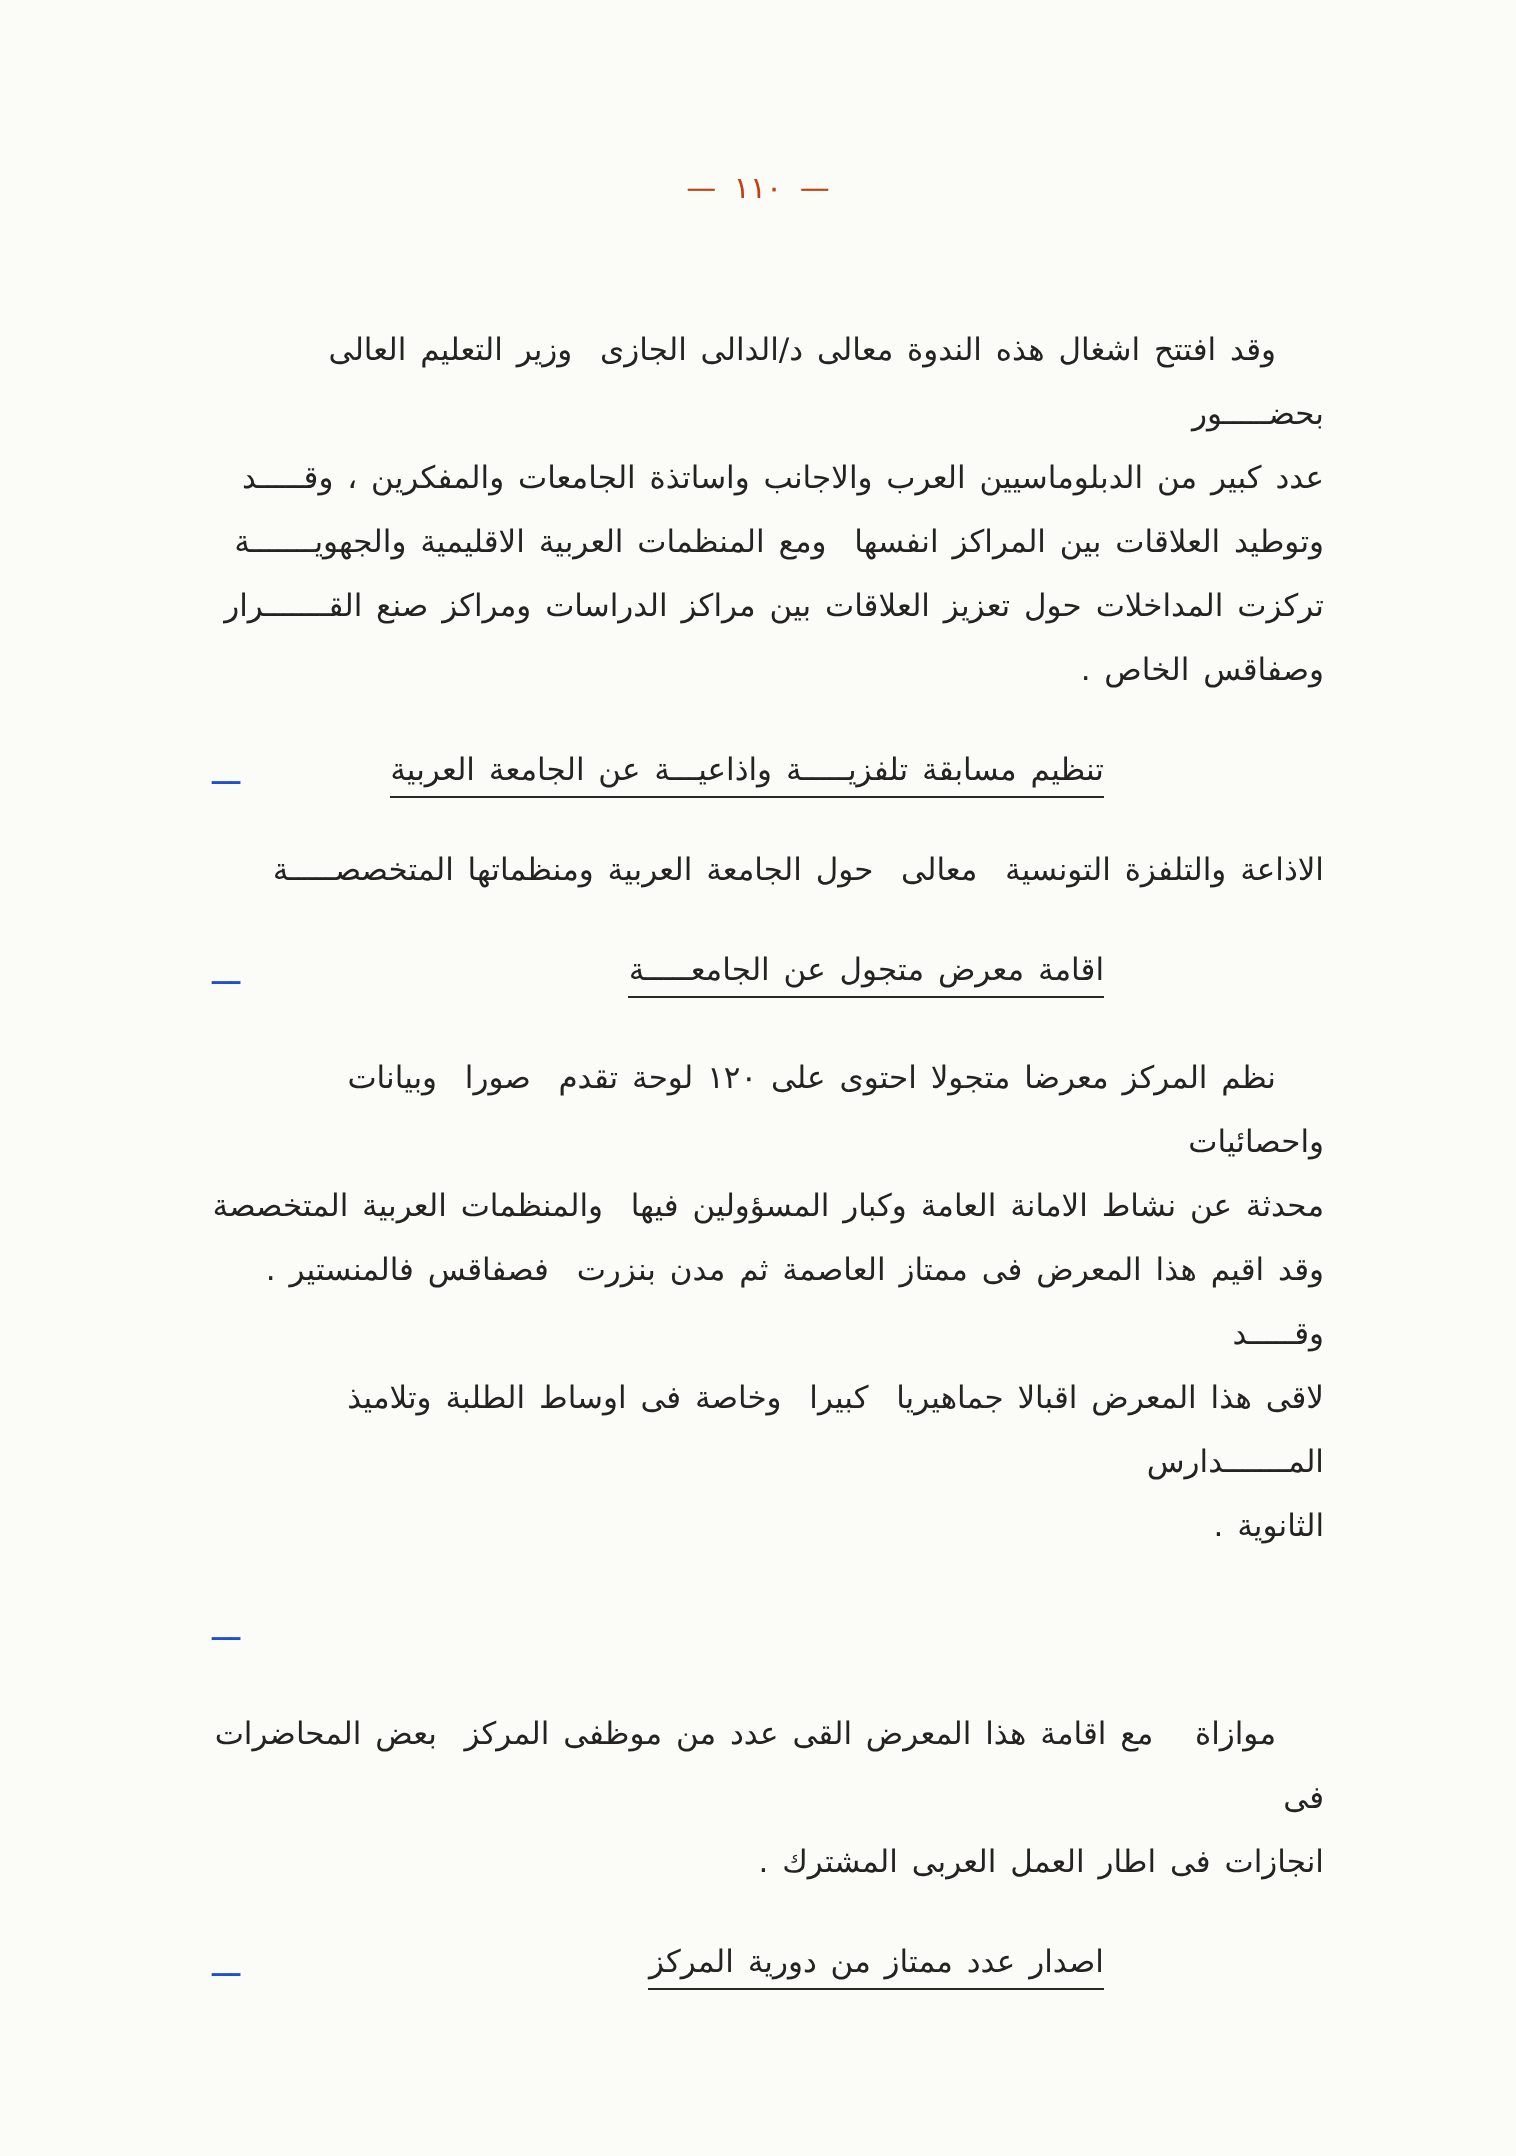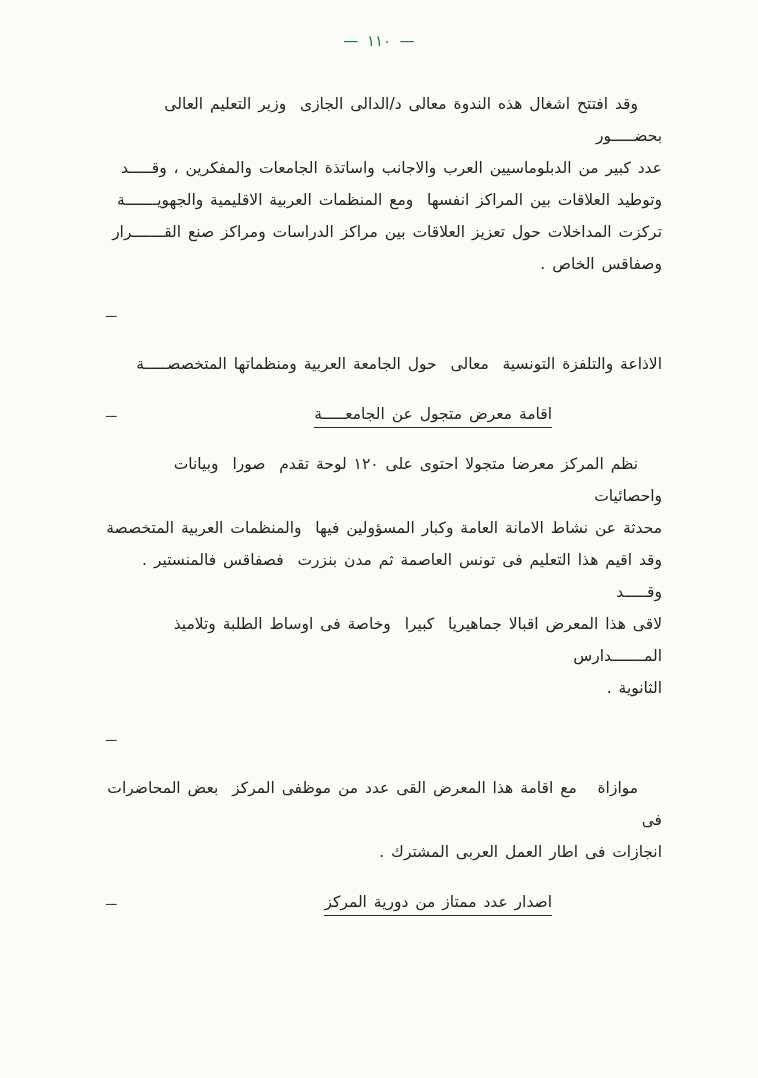--- a/index.html
+++ b/index.html
@@ -12,53 +12,54 @@
     width: 758px;
     height: 1078px;
     margin: 0 auto;
     background: #fbfbf8;
     overflow: hidden;
     direction: rtl;
     font-family: "DejaVu Sans", sans-serif;
     color: #242321;
   }
   .page-number {
-    padding-top: 32px;
+    padding-top: 85px;
     text-align: center;
     font-size: 15px;
     word-spacing: 4px;
-    color: #15803d;
+    color: #c2410c;
   }
   .content {
     padding: 38px 96px 0 100px;
   }
   .paragraph {
     margin: 0;
   }
   .line {
     font-size: 15.5px;
     line-height: 32px;
     text-align: right;
     white-space: pre-wrap;
     word-spacing: 2px;
   }
   .line.indent {
     text-indent: 24px;
+    margin-top: 18px;
   }
   .heading-row {
     position: relative;
     margin: 24px 0 14px 0;
     min-height: 30px;
   }
   .marker {
     position: absolute;
     left: 6px;
     top: 2px;
-    font-size: 12px;
-    color: #14532d;
+    font-size: 16px;
+    color: #1d4ed8;
   }
   .heading {
     display: inline-block;
     margin-right: 110px;
     padding-bottom: 4px;
     border-bottom: 1.2px solid #2a2927;
     font-size: 15.5px;
     word-spacing: 2px;
   }
 </style>
@@ -75,35 +76,36 @@
       <div class="line indent">وقد افتتح اشغال هذه الندوة معالى د/الدالى الجازى  وزير التعليم العالى بحضـــــور</div>
       <div class="line">عدد كبير من الدبلوماسيين العرب والاجانب واساتذة الجامعات والمفكرين ، وقـــــد</div>
       <div class="line">وتوطيد العلاقات بين المراكز انفسها  ومع المنظمات العربية الاقليمية والجهويـــــــة</div>
       <div class="line">تركزت المداخلات حول تعزيز العلاقات بين مراكز الدراسات ومراكز صنع القـــــــرار</div>
       <div class="line">وصفاقس الخاص .</div>
     </div>
 
     <section>
       <div class="heading-row">
         <span class="marker">ـــ</span>
+        <span class="heading">تنظيم مسابقة تلفزيـــــة واذاعيـــة عن الجامعة العربية</span>
       </div>
       <div class="paragraph">
         <div class="line">الاذاعة والتلفزة التونسية  معالى  حول الجامعة العربية ومنظماتها المتخصصـــــة</div>
       </div>
     </section>
 
     <section>
       <div class="heading-row">
         <span class="marker">ـــ</span>
         <span class="heading">اقامة معرض متجول عن الجامعـــــة</span>
       </div>
       <div class="paragraph">
         <div class="line indent">نظم المركز معرضا متجولا احتوى على ١٢٠ لوحة تقدم  صورا  وبيانات واحصائيات</div>
         <div class="line">محدثة عن نشاط الامانة العامة وكبار المسؤولين فيها  والمنظمات العربية المتخصصة</div>
-        <div class="line">وقد اقيم هذا التعليم فى تونس العاصمة ثم مدن بنزرت  فصفاقس فالمنستير . وقـــــد</div>
+        <div class="line">وقد اقيم هذا المعرض فى ممتاز العاصمة ثم مدن بنزرت  فصفاقس فالمنستير . وقـــــد</div>
         <div class="line">لاقى هذا المعرض اقبالا جماهيريا  كبيرا  وخاصة فى اوساط الطلبة وتلاميذ المـــــــدارس</div>
         <div class="line">الثانوية .</div>
       </div>
     </section>
 
     <section>
       <div class="heading-row">
         <span class="marker">ـــ</span>
       </div>
       <div class="paragraph">

